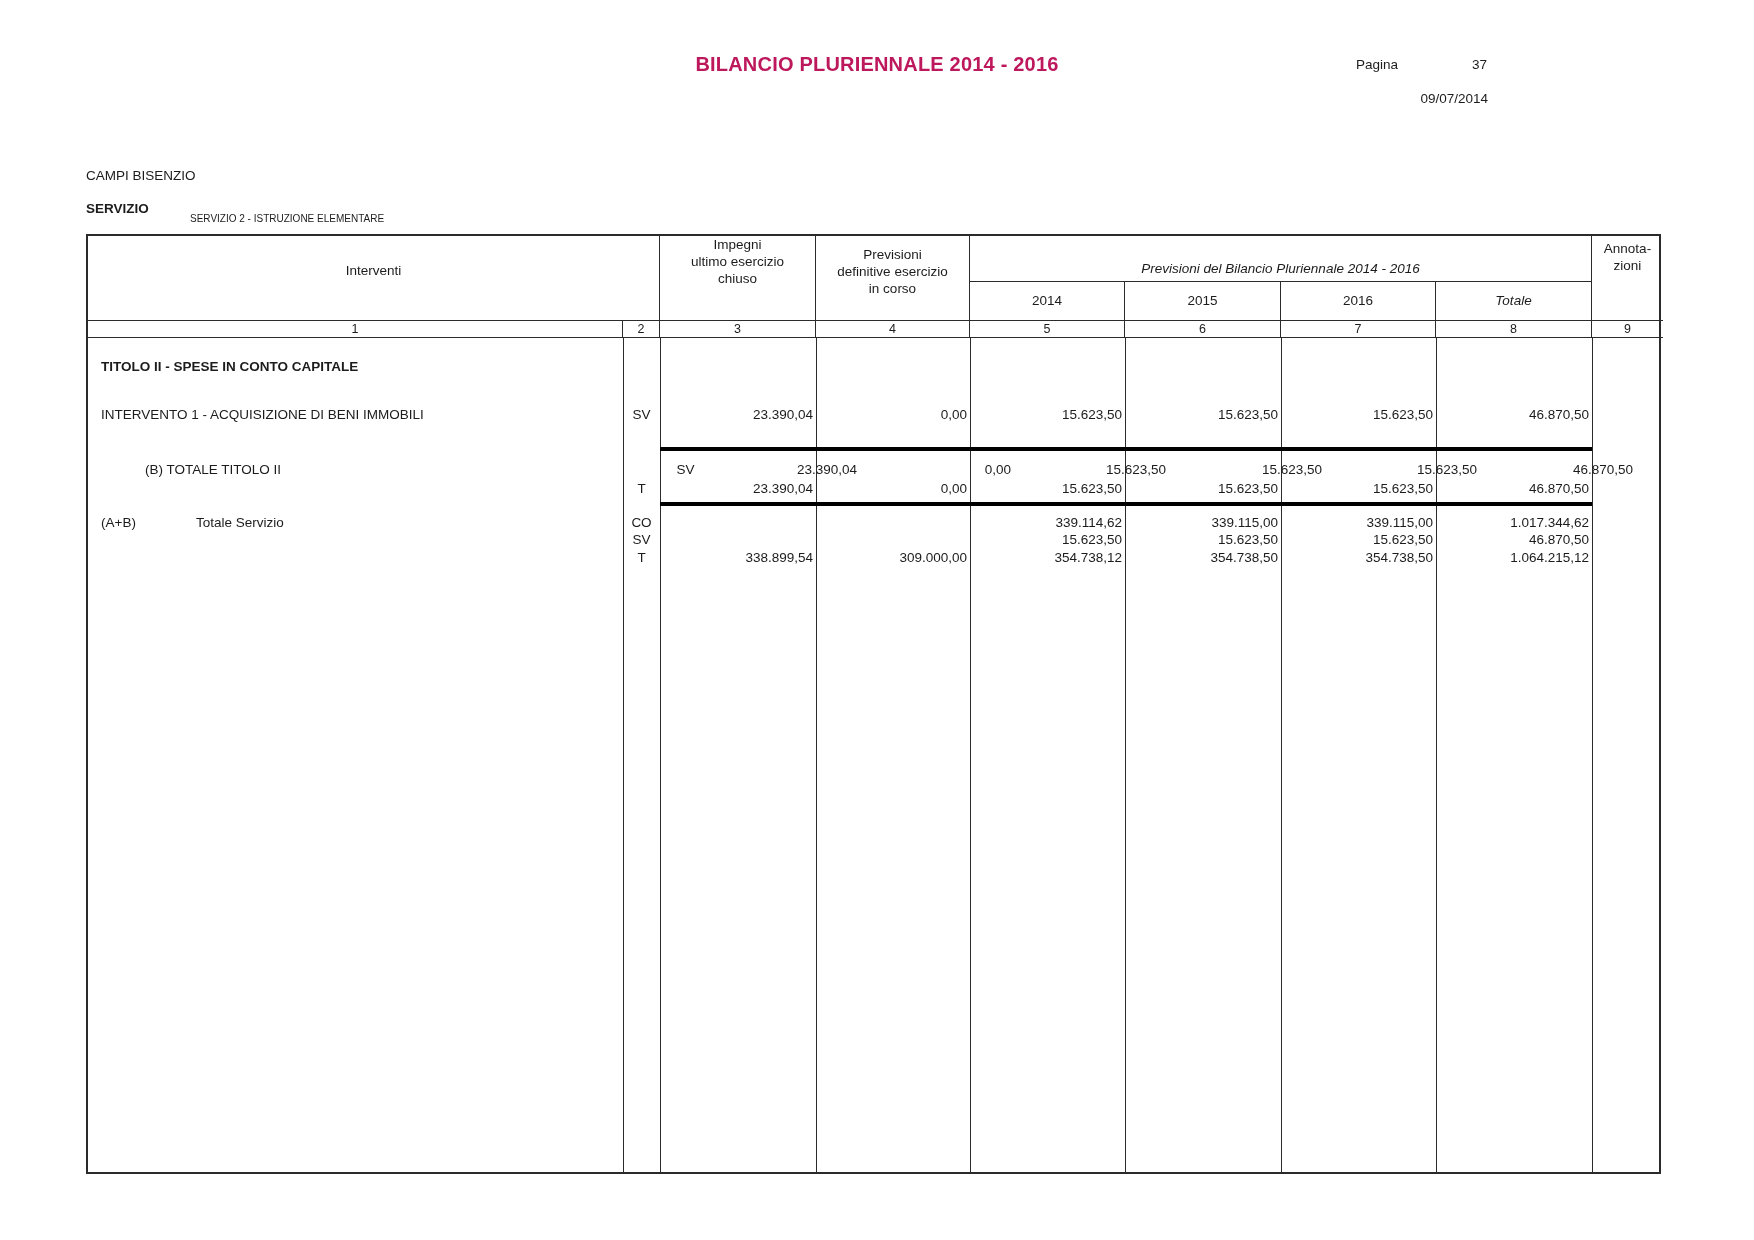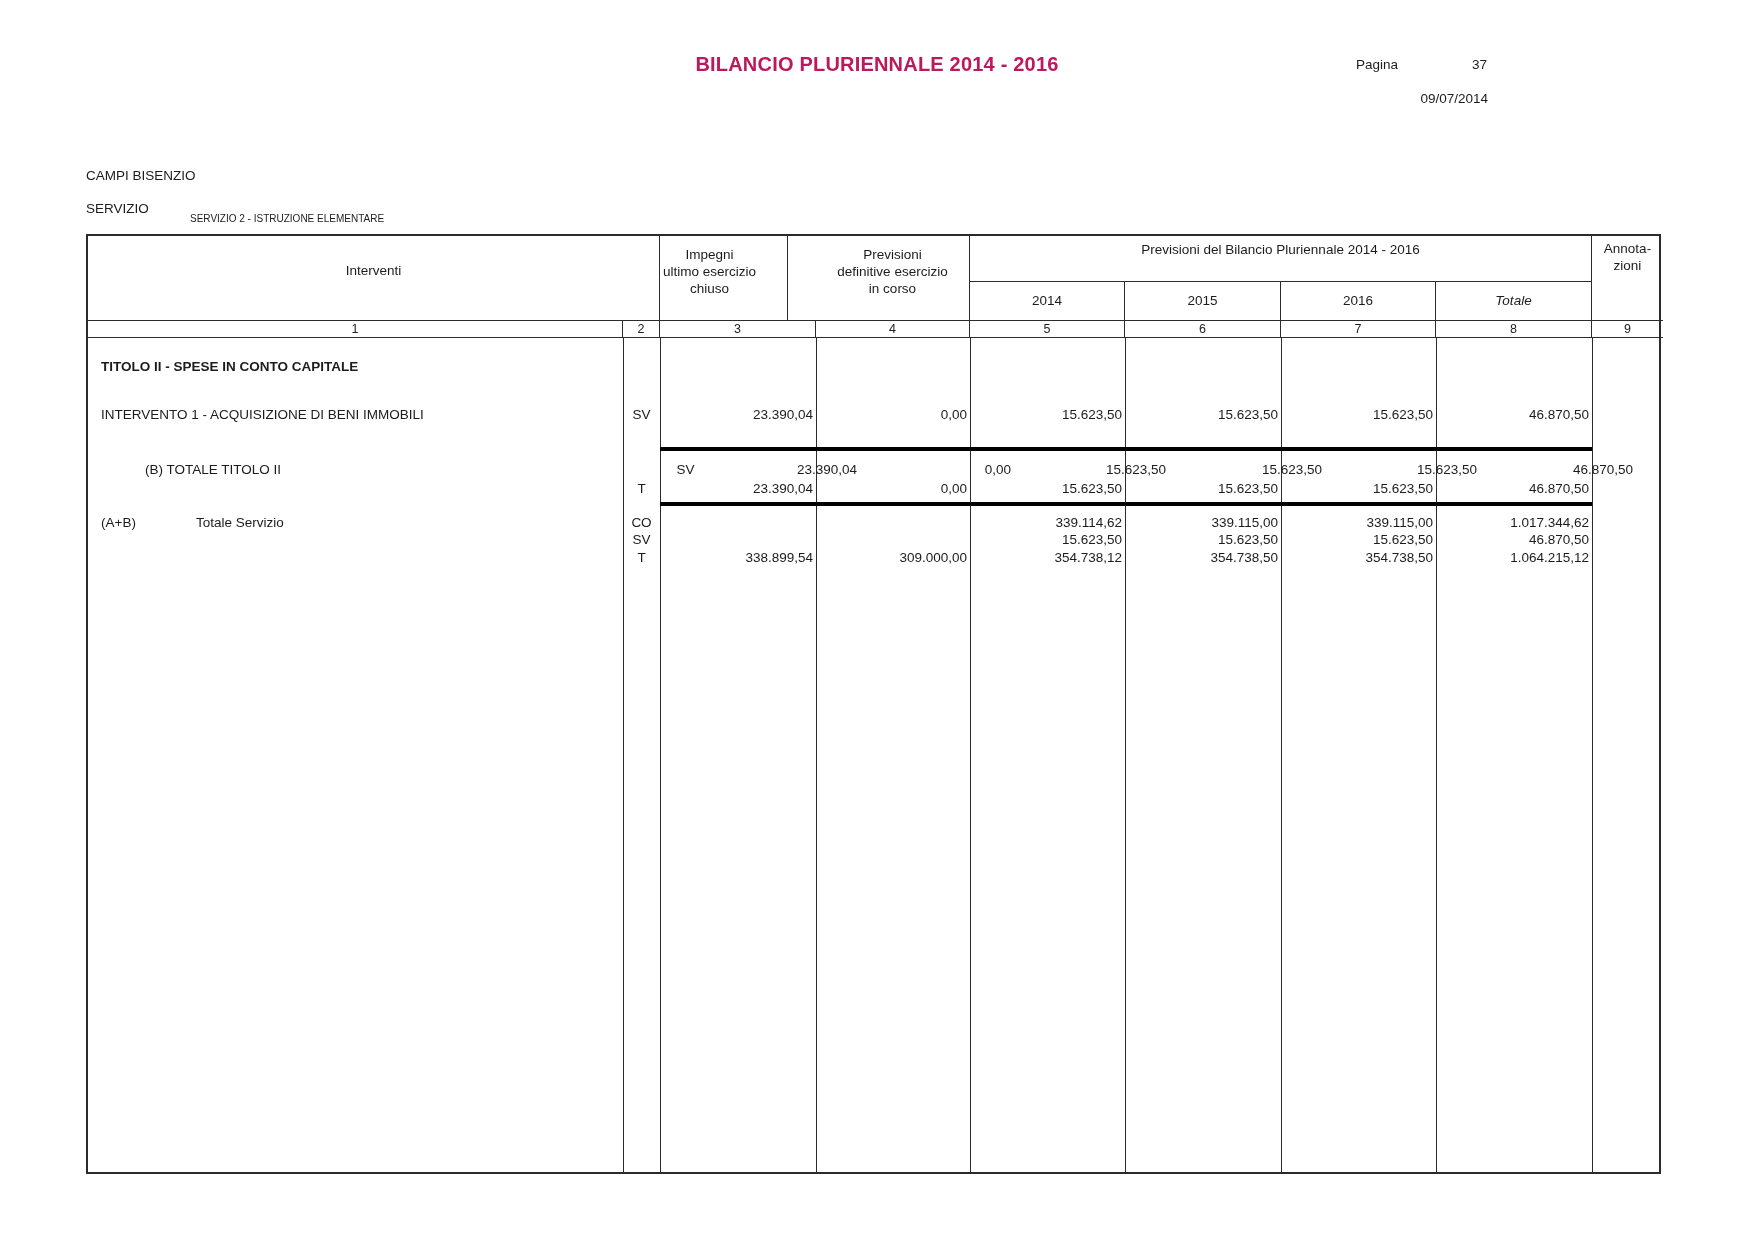--- a/index.html
+++ b/index.html
@@ -9,35 +9,35 @@
     position:relative; width:1754px; height:1240px; background:#ffffff; overflow:hidden;
   }
   .doc-title {
     position:absolute; left:0; top:53px; width:1754px; text-align:center;
     font-size:20px; font-weight:bold; letter-spacing:0.2px; color:#be185d;
   }
   .pagina-label { position:absolute; left:1356px; top:57px; font-size:13.5px; }
   .pagina-number { position:absolute; left:1420px; top:57px; width:67px; text-align:right; font-size:13.5px; }
   .print-date { position:absolute; left:1360px; top:91px; width:128px; text-align:right; font-size:13.5px; }
   .entity { position:absolute; left:86px; top:168px; font-size:13.5px; }
-  .service-label { position:absolute; left:86px; top:201px; font-size:13.5px; }
+  .service-label { position:absolute; left:86px; top:201px; font-size:13.5px;font-weight:bold; }
   .service-name { position:absolute; left:190px; top:213px; font-size:10px; }
 
   .btable {
     position:absolute; left:86px; top:234px; width:1575px; height:940px;
     border:2px solid #2b2b2b;
   }
   .hcell {
     position:absolute; text-align:center; font-size:13.5px; line-height:17px;
     border-right:1px solid #2b2b2b; white-space:pre-line;
   }
   .h-interventi   { left:0;     top:0;    width:572px; height:84px; padding-top:26px; }
-  .h-impegni      { left:544px; top:0;    width:156px; height:84px; padding-top:10px; }
+  .h-impegni      { left:572px; top:0;    width:156px; height:84px; }
   .h-prevdef      { left:728px; top:0;    width:154px; height:84px; padding-top:10px; }
-  .h-prevbil      { left:882px; top:0;    width:622px; height:46px; padding-top:5px; border-bottom:1px solid #2b2b2b; }
+  .h-prevbil      { left:882px; top:0;    width:622px; height:46px; padding-top:24px; border-bottom:1px solid #2b2b2b;font-style:italic; }
   .h-year         { top:46px; height:38px; padding-top:10px; }
   .h-y1 { left:882px;  width:155px; }
   .h-y2 { left:1037px; width:156px; }
   .h-y3 { left:1193px; width:155px; }
   .h-y4 { left:1348px; width:156px;font-style:italic; }
   .h-annot        { left:1504px; top:0; width:71px; height:84px; padding-top:4px; border-right:none; }
 
   .numrow {
     position:absolute; left:0; top:84px; width:1575px; height:18px;
     border-top:1px solid #2b2b2b; border-bottom:1px solid #2b2b2b;

